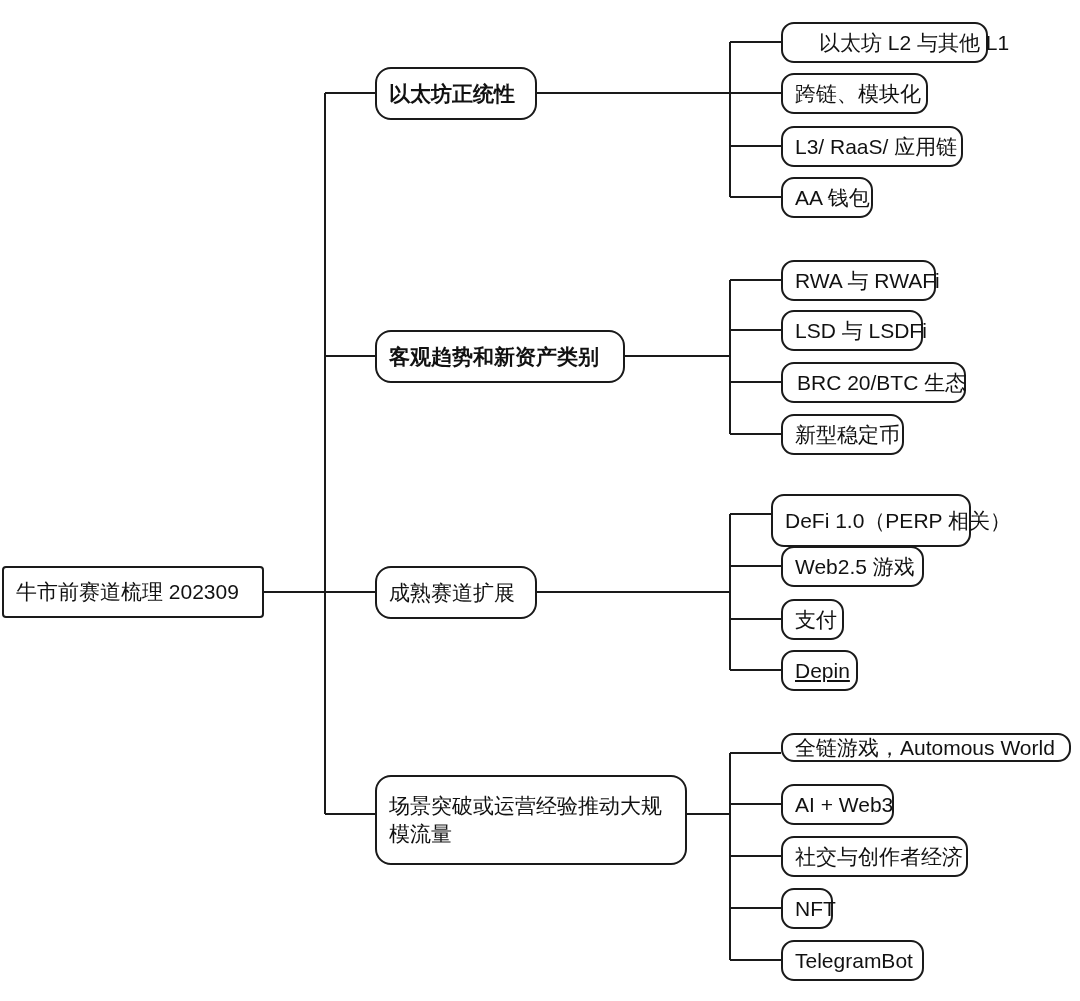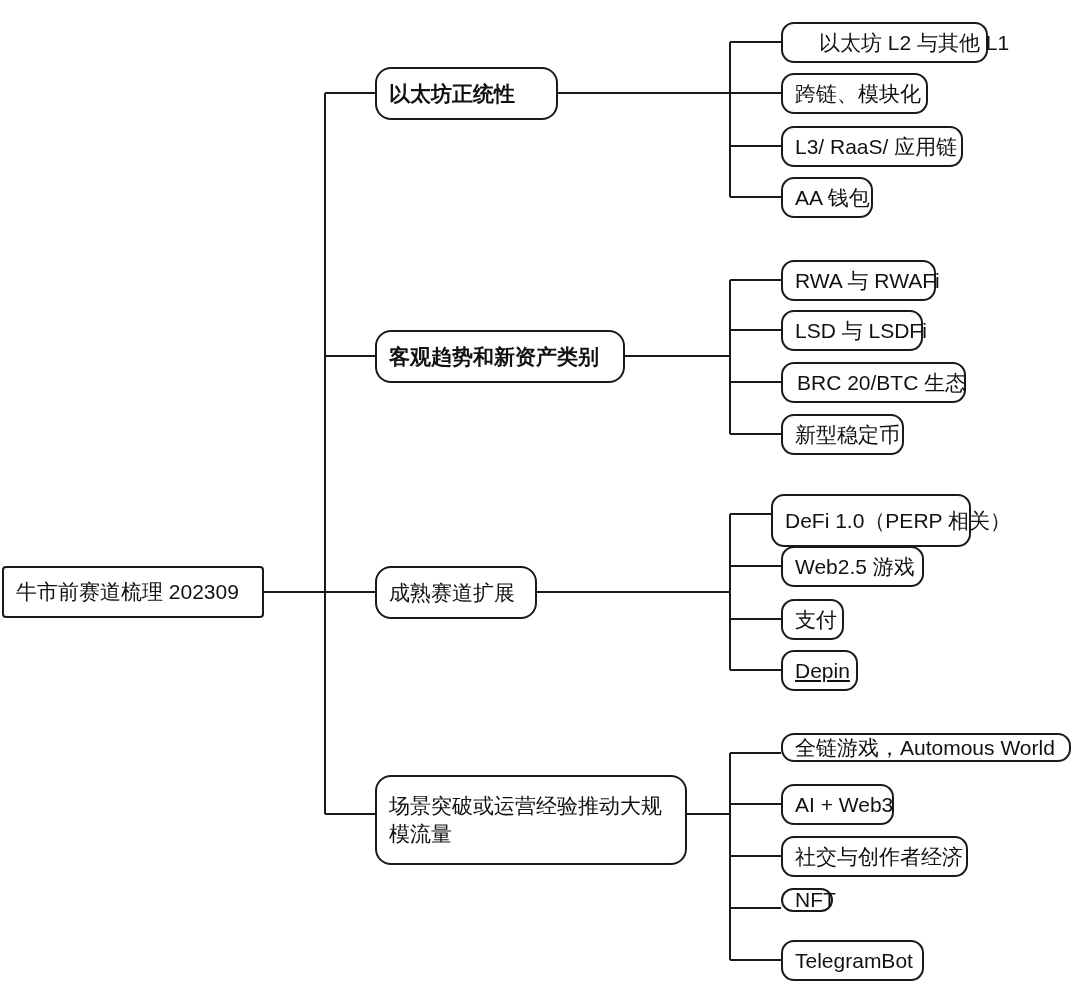--- a/index.html
+++ b/index.html
@@ -119,21 +119,21 @@
     <line x1="730" y1="804" x2="781" y2="804"></line>
     <line x1="730" y1="856" x2="781" y2="856"></line>
     <line x1="730" y1="908" x2="781" y2="908"></line>
     <line x1="730" y1="960" x2="781" y2="960"></line>
   </svg>
 
   <div class="node node-root" style="left:2px; top:566px; width:262px; height:52px;">
     <span class="node-label">牛市前赛道梳理 202309</span>
   </div>
 
-  <div class="node node-branch bold" style="left:375px; top:67px; width:183px; height:53px;">
+  <div class="node node-branch bold" style="left:375px; top:67px; width:162px; height:53px;">
     <span class="node-label">以太坊正统性</span>
   </div>
   <div class="node node-leaf" style="left:781px; top:22px; width:207px; height:41px;padding-left:36px;">
     <span class="node-label">以太坊 L2 与其他 L1</span>
   </div>
   <div class="node node-leaf" style="left:781px; top:73px; width:147px; height:41px;">
     <span class="node-label">跨链、模块化</span>
   </div>
   <div class="node node-leaf" style="left:781px; top:126px; width:182px; height:41px;">
     <span class="node-label">L3/ RaaS/ 应用链</span>
@@ -179,20 +179,20 @@
   </div>
   <div class="node node-leaf" style="left:781px; top:733px; width:290px; height:29px;">
     <span class="node-label">全链游戏，Automous World</span>
   </div>
   <div class="node node-leaf" style="left:781px; top:784px; width:113px; height:41px;">
     <span class="node-label">AI + Web3</span>
   </div>
   <div class="node node-leaf" style="left:781px; top:836px; width:187px; height:41px;">
     <span class="node-label">社交与创作者经济</span>
   </div>
-  <div class="node node-leaf" style="left:781px; top:888px; width:52px; height:24px;">
+  <div class="node node-leaf" style="left:781px; top:888px; width:52px; height:41px;">
     <span class="node-label">NFT</span>
   </div>
   <div class="node node-leaf" style="left:781px; top:940px; width:143px; height:41px;">
     <span class="node-label">TelegramBot</span>
   </div>
 
 </div>
 
 </body></html>

